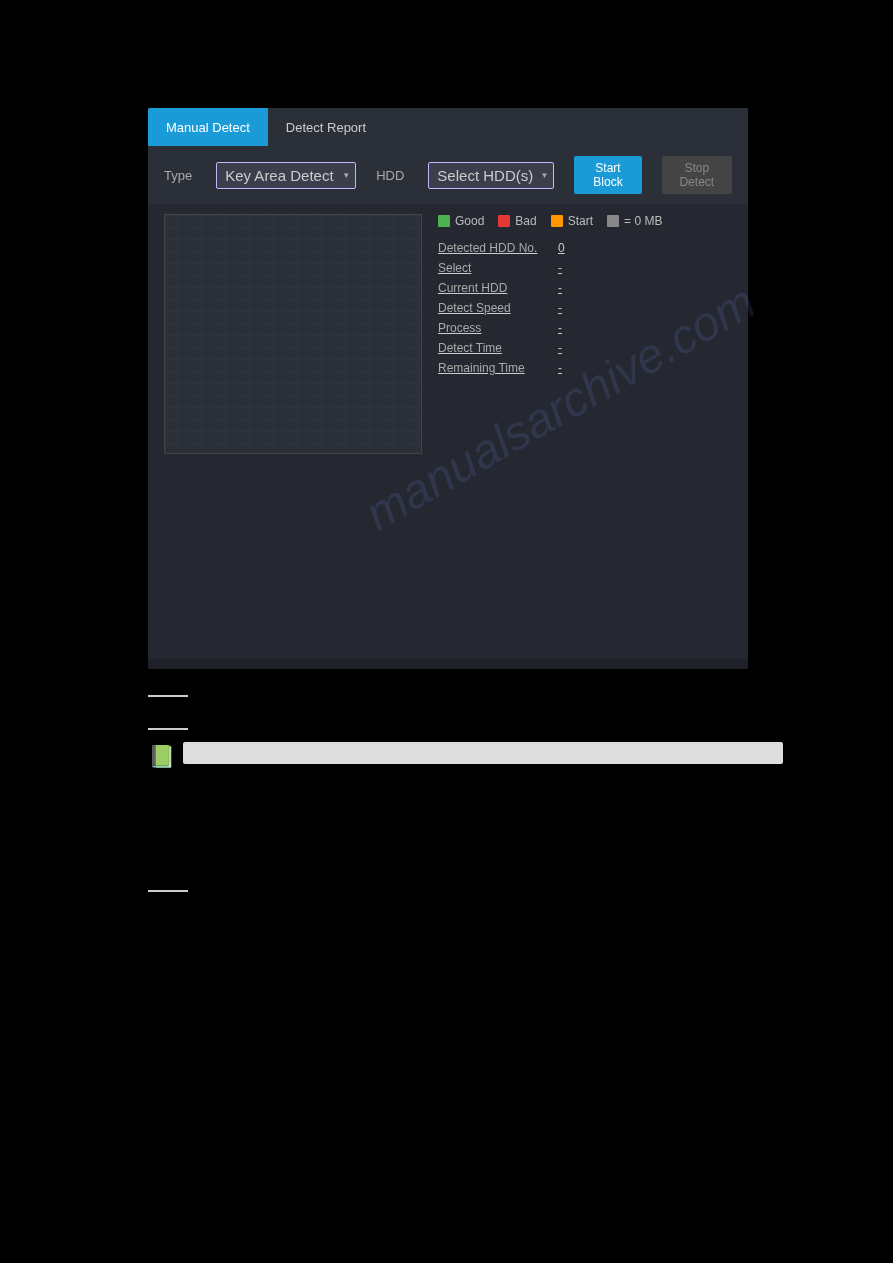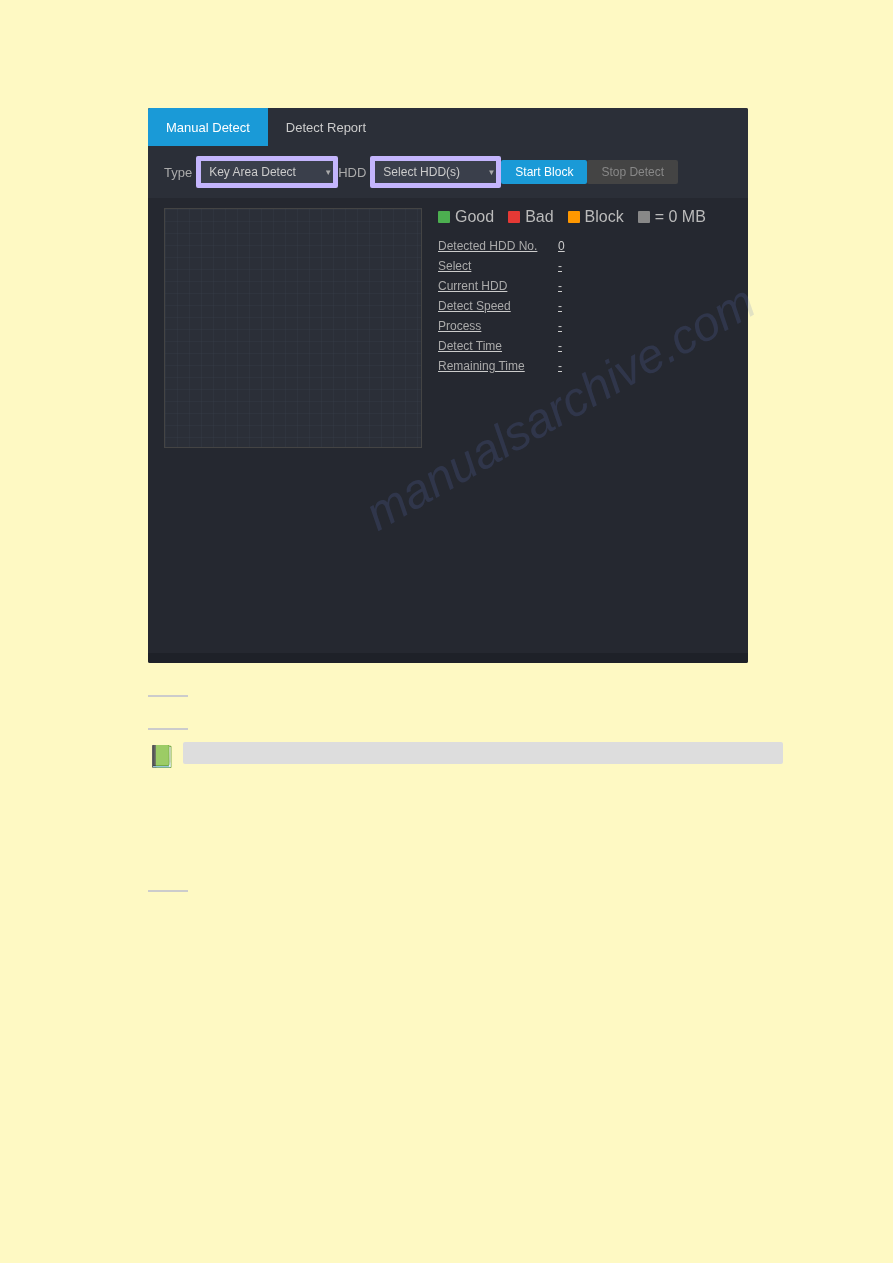--- a/index.html
+++ b/index.html
@@ -8,21 +8,21 @@
       font-family: Arial, sans-serif;
       font-size: 13px;
       color: #333;
       width: 893px;
       min-height: 1263px;
     }
 
     .page-wrapper {
       width: 893px;
       min-height: 1263px;
-      background: #fef9c3;
+      background: #000000;
       position: relative;
     }
 
     
     .ui-panel {
       position: absolute;
       top: 108px;
       left: 148px;
       width: 600px;
       background: #2b2f38;
@@ -51,21 +51,21 @@
     .tab.active {
       background: #1a9ad7;
       color: #fff;
     }
 
     
     .toolbar {
       display: flex;
       align-items: center;
       padding: 10px 16px;
-      gap: 0;
+      gap: 20px;
       background: #2b2f38;
     }
 
     .toolbar-label {
       color: #aaa;
       font-size: 13px;
       margin-right: 4px;
     }
 
     .select-wrapper {
@@ -78,24 +78,24 @@
       content: '▼';
       font-size: 8px;
       color: #aaa;
       position: absolute;
       right: 6px;
       pointer-events: none;
     }
 
     .select-wrapper select {
       background: #3a3f4b;
-      border: 5px solid #c4b5fd;
+      border: 1px solid #c4b5fd;
       color: #ccc;
-      font-size: 12px;
-      padding: 4px 36px 4px 8px;
+      font-size: 15px;
+      padding: 4px 20px 4px 8px;
       border-radius: 2px;
       appearance: none;
       -webkit-appearance: none;
       cursor: pointer;
     }
 
     .btn-start {
       background: #1a9ad7;
       color: #fff;
       border: none;
@@ -153,21 +153,21 @@
       align-items: center;
       gap: 14px;
       margin-bottom: 10px;
       flex-wrap: wrap;
     }
 
     .legend-item {
       display: flex;
       align-items: center;
       gap: 5px;
-      font-size: 16px;
+      font-size: 12px;
       color: #bbb;
     }
 
     .legend-dot {
       width: 12px;
       height: 12px;
       border-radius: 1px;
       display: inline-block;
     }
 
@@ -308,21 +308,21 @@
           <div class="legend-item">
             <span class="legend-dot" style="background:#4caf50;"></span>
             <span>Good</span>
           </div>
           <div class="legend-item">
             <span class="legend-dot" style="background:#e53935;"></span>
             <span>Bad</span>
           </div>
           <div class="legend-item">
             <span class="legend-dot" style="background:#ff9800;"></span>
-            <span>Block</span>
+            <span>Start</span>
           </div>
           <div class="legend-item">
             <span class="legend-dot" style="background:#888;"></span>
             <span>= 0 MB</span>
           </div>
         </div>
 
         <div class="stats-table">
           <div class="stats-row">
             <span class="stats-key">Detected HDD No.</span>

